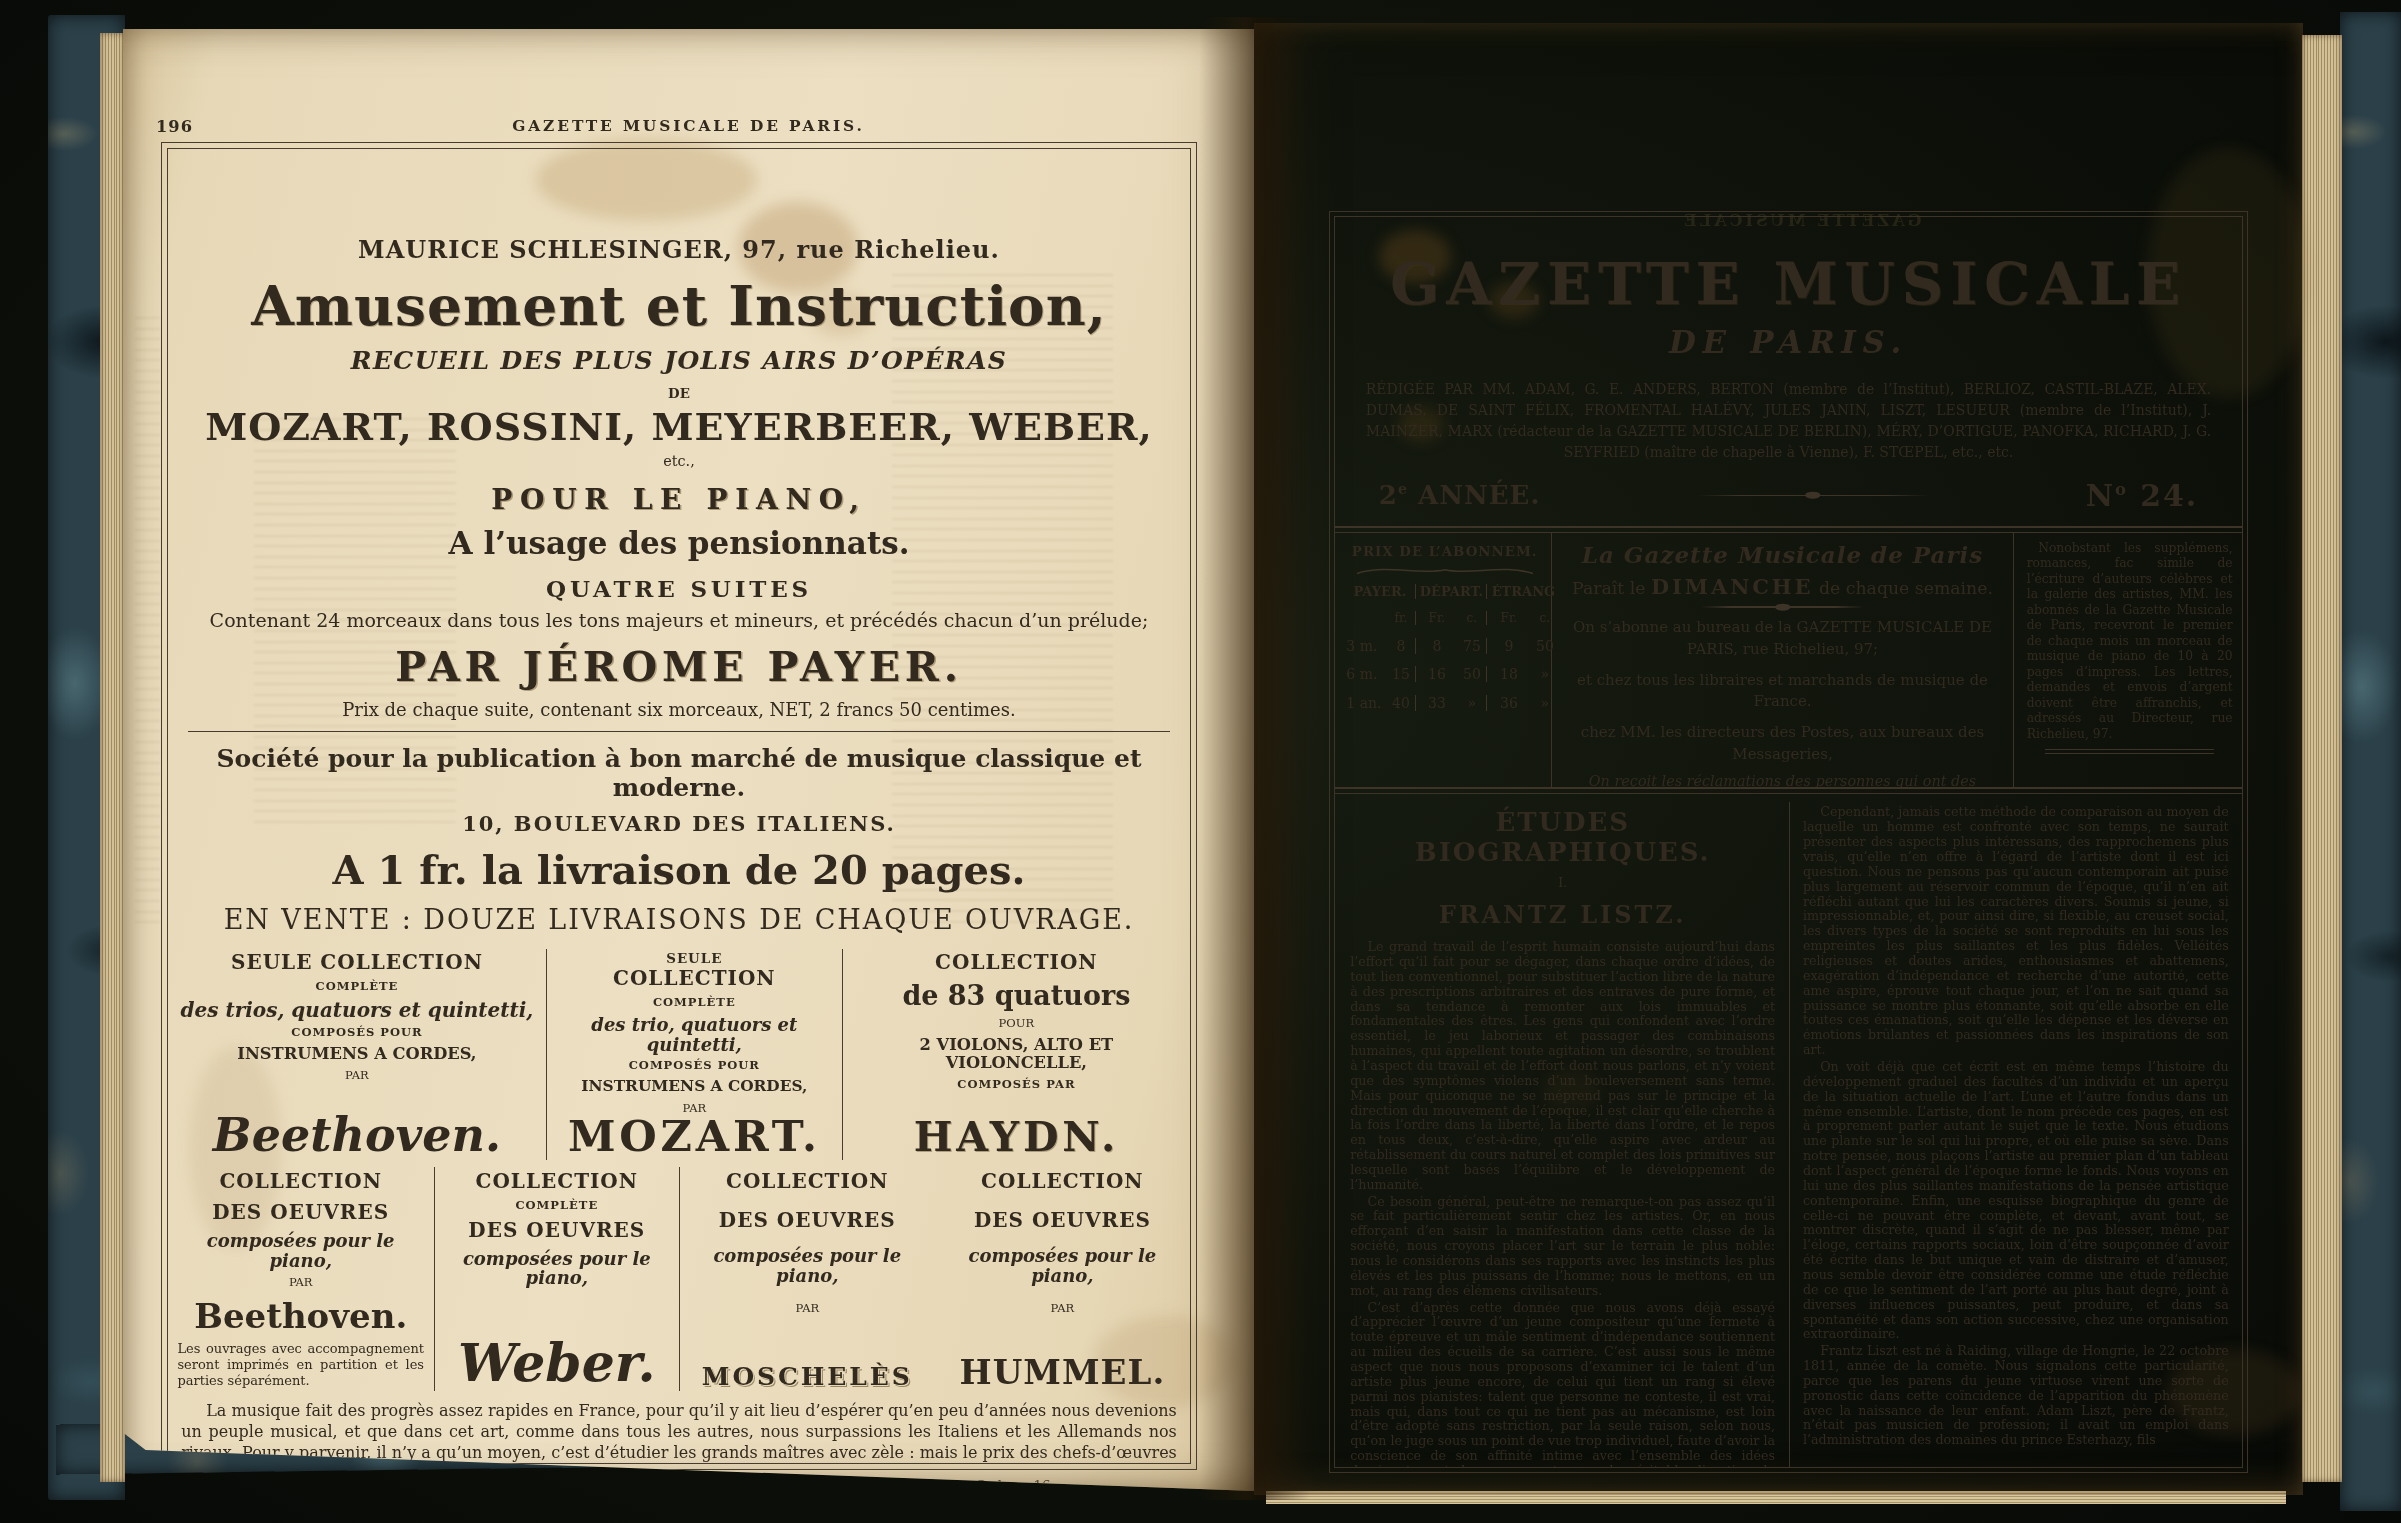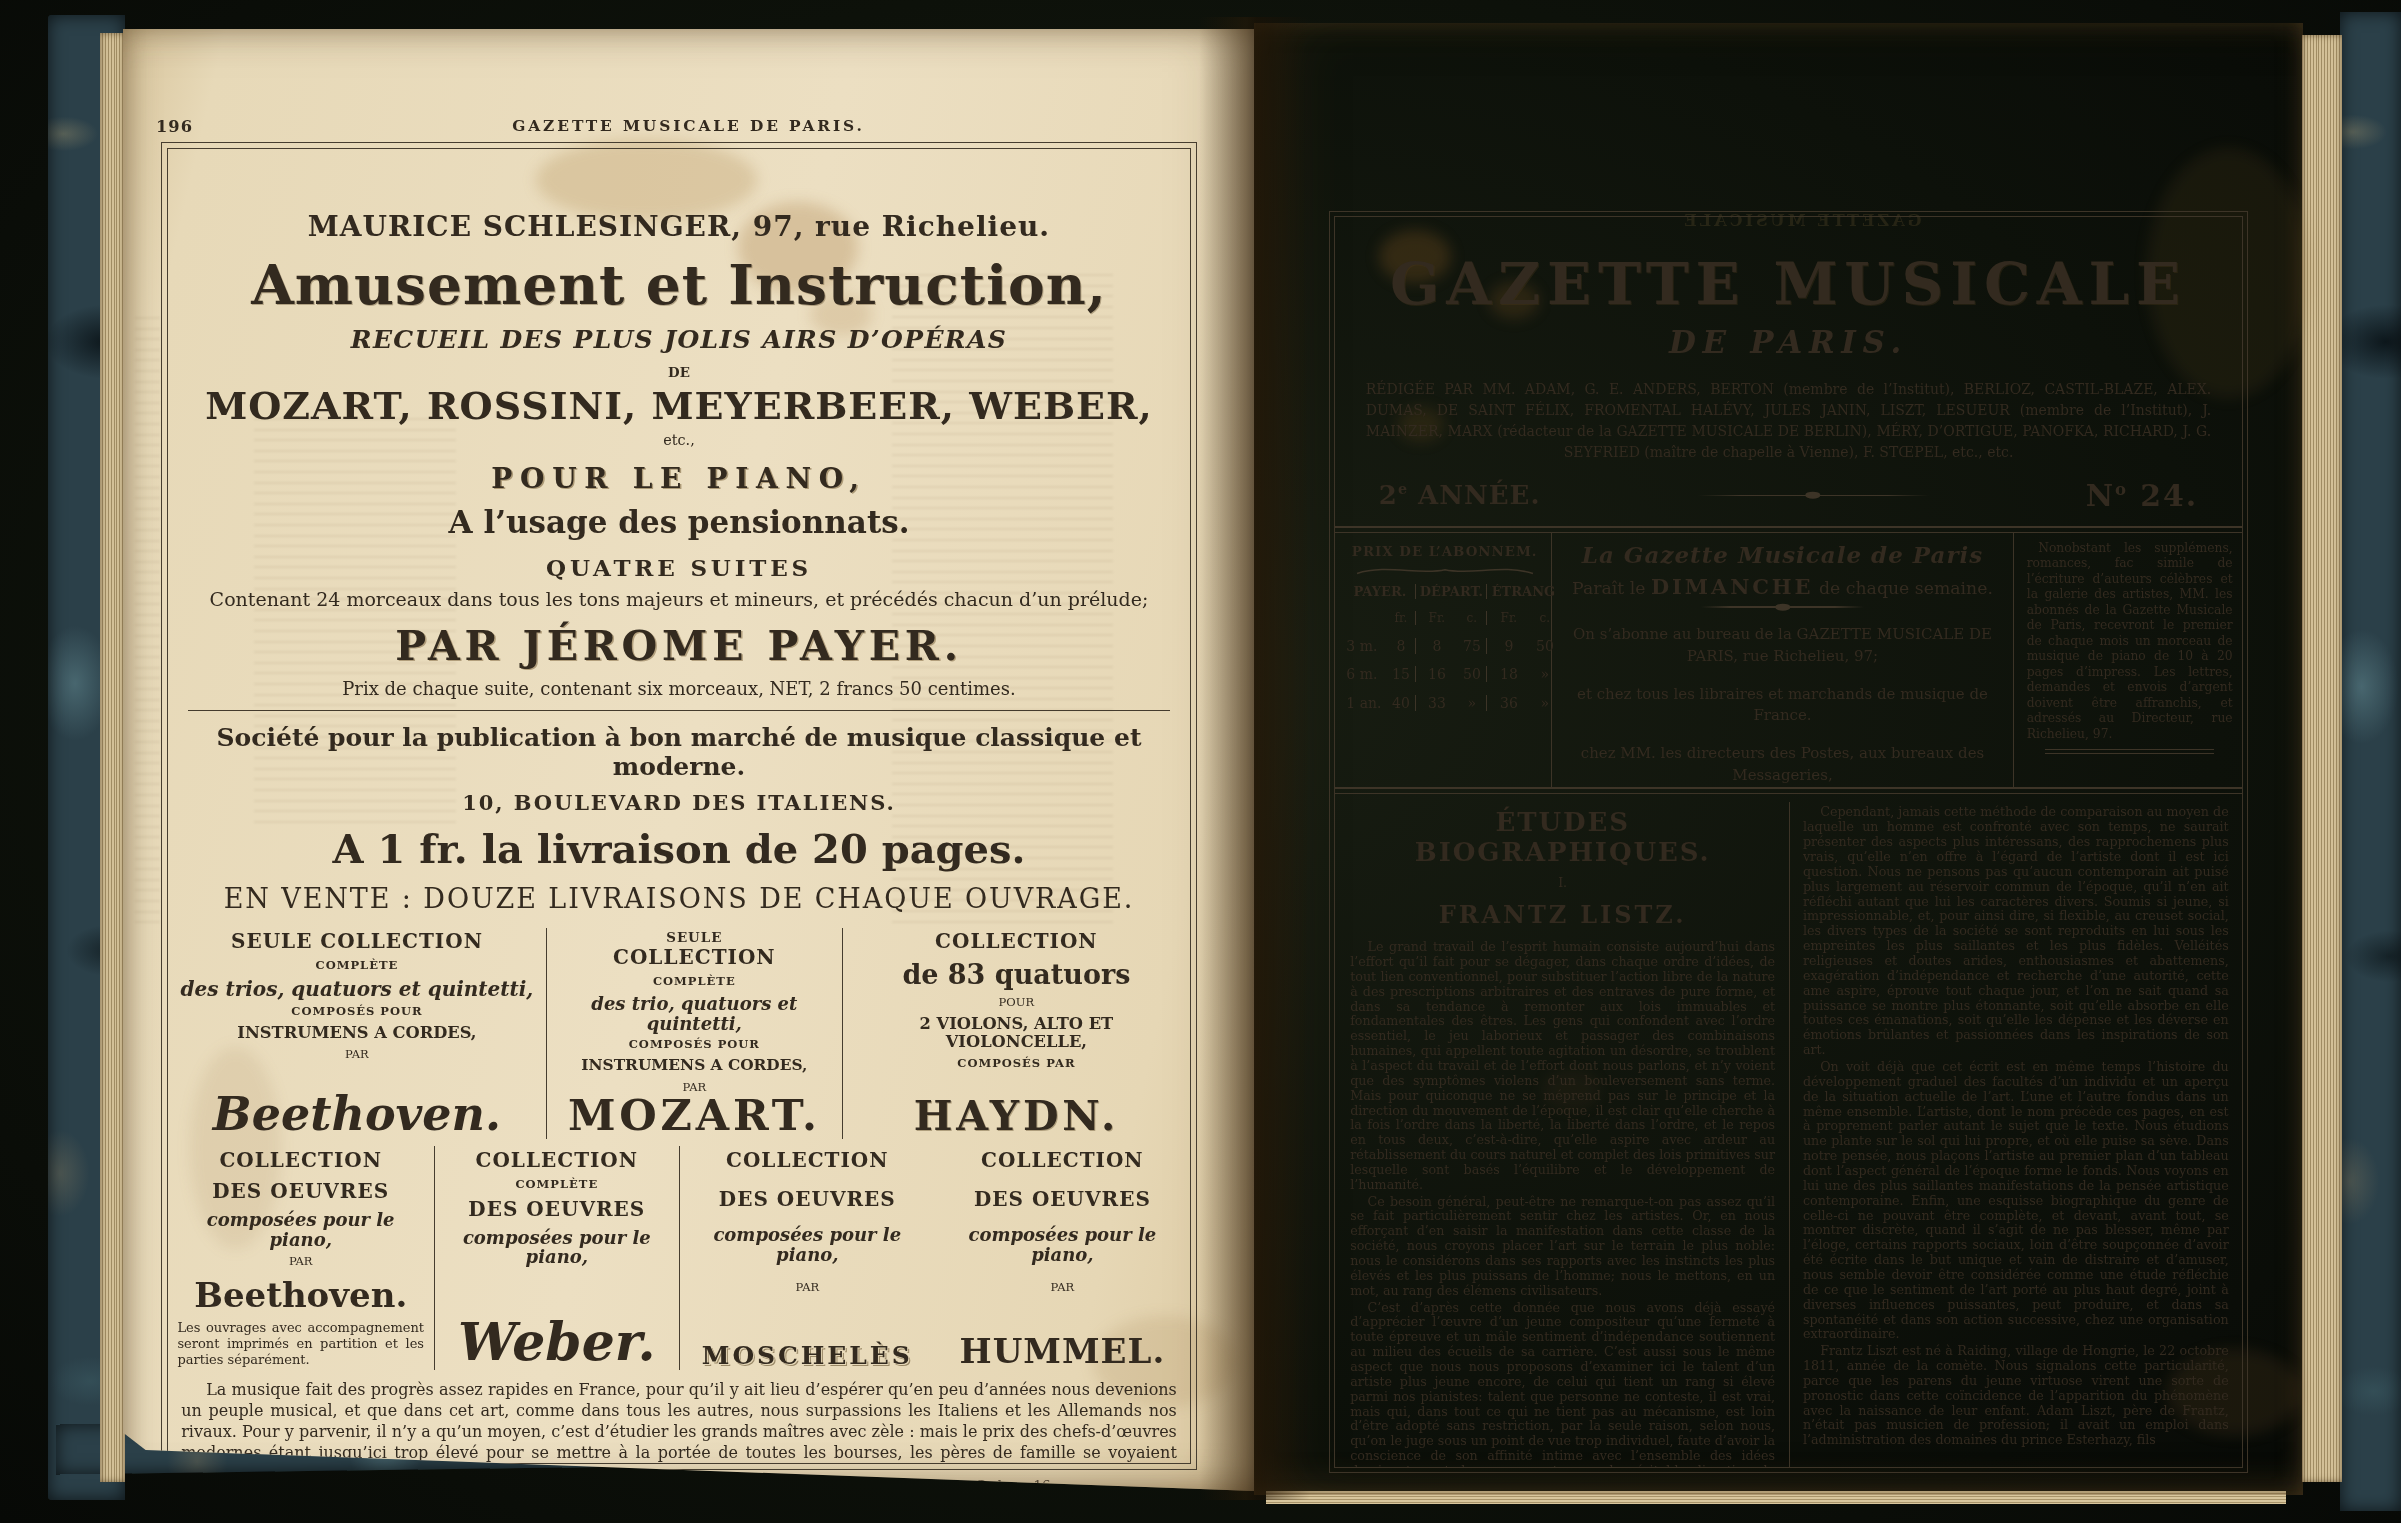--- a/index.html
+++ b/index.html
@@ -60,21 +60,21 @@
   .rule{border-top:1.9px solid #443b2d;}
   .double-rule{border-top:2.4px solid #3d3427;border-bottom:1px solid #3d3427;height:3.8px;}
   .swell{position:relative;height:1.9px;background:linear-gradient(90deg,transparent 0,#3d3427 18%,#3d3427 82%,transparent 100%);}
   .swell::after{content:"";position:absolute;left:50%;top:50%;width:15.4px;height:6.7px;background:#3d3427;border-radius:50%;transform:translate(-50%,-50%);}
   
   .pg-num{position:absolute;left:33px;top:88px;font-size:16.3px;font-weight:bold;letter-spacing:1px;z-index:2;}
   .run-head{position:absolute;left:0;top:88px;width:100%;text-align:center;font-size:15.4px;font-weight:bold;letter-spacing:2.9px;z-index:2;}
   .ad-frame{position:absolute;left:38px;top:113px;width:1034px;height:1326px;border:1.9px solid #463d2f;z-index:2;}
   .ad-inner{position:absolute;left:4.8px;top:4.8px;right:4.8px;bottom:4.8px;border:1px solid #463d2f;overflow:hidden;text-align:center;}
   .ad-content{position:relative;z-index:2;}
-  .l-pub{margin-top:61px;font-size:28px;font-weight:bold;letter-spacing:1px;}
+  .l-pub{margin-top:86px;font-size:24px;font-weight:bold;letter-spacing:1px;}
   .l-title{margin-top:9.6px;font-size:55px;font-weight:bold;letter-spacing:1px;text-shadow:1px 1px 0 rgba(80,60,30,.35);}
   .l-sub{margin-top:7.7px;font-size:25px;font-weight:bold;font-style:italic;letter-spacing:1.4px;}
   .l-de{margin-top:9.6px;font-size:13.4px;font-weight:bold;}
   .l-comp{margin-top:3.8px;font-size:38px;font-weight:bold;letter-spacing:1px;}
   .l-etc{margin-top:3.8px;font-size:14.4px;}
   .l-piano{margin-top:13.4px;font-size:28px;font-weight:bold;letter-spacing:7.7px;text-shadow:1.4px 1.4px 0 rgba(110,85,45,.5);}
   .l-usage{margin-top:9.6px;font-size:31px;font-weight:bold;}
   .l-suites{margin-top:13.4px;font-size:23px;font-weight:bold;letter-spacing:3.8px;}
   .l-cont{margin-top:7.7px;font-size:19px;}
   .l-payer{margin-top:11.5px;font-size:41px;font-weight:bold;letter-spacing:4.8px;text-shadow:1.4px 1.4px 0 rgba(110,85,45,.45);}
@@ -129,21 +129,21 @@
   .price-grid .u{font-size:12px;text-align:center;}
   .price-grid .v{text-align:center;}
   .price-grid .lab{text-align:left;padding-left:1.9px;}
   .price-grid .bl{border-left:1px solid #3d3427;}
   .sp12{grid-column:1/3}.sp34{grid-column:3/5}.sp56{grid-column:5/7}
   .sub-c2{padding:7.7px 15.4px 0;text-align:center;}
   .gz-gaz-title{font-size:23px;font-weight:bold;font-style:italic;letter-spacing:1px;}
   .gz-parait{margin-top:5.8px;font-size:17.3px;}
   .gz-parait .dim{font-size:21px;font-weight:bold;letter-spacing:2.9px;}
   .small-swell{width:163px;margin:7.7px auto 0;}
-  .gz-line{margin-top:16px;font-size:15px;line-height:1.45;}
+  .gz-line{margin-top:9px;font-size:15px;line-height:1.45;}
   .gz-line:first-of-type{margin-top:9.6px;}
   .gz-reclam{margin-top:6.7px;font-size:14.4px;font-style:italic;line-height:1.35;}
   .sub-c3{padding:7.7px 9.6px 0 12.5px;border-left:1px solid #3d3427;font-size:12.3px;line-height:1.26;text-align:justify;}
   .sub-c3 p{margin:0;text-indent:11.5px;}
   .mini-dr{width:82%;margin:6.7px auto 0;border-top:1.9px solid #3d3427;border-bottom:1px solid #3d3427;height:2.9px;}
   .article{display:grid;grid-template-columns:1fr 1fr;margin-top:7.7px;padding:0 7.7px;flex:1;overflow:hidden;}
   .art-left{padding:3.8px 13.4px 0 7.7px;}
   .art-right{padding:3.8px 5.8px 0 13.4px;border-left:1px solid #3d3427;}
   .art-head{text-align:center;font-size:26px;font-weight:bold;letter-spacing:1.9px;margin-top:1.9px;}
   .art-roman{text-align:center;font-size:12.5px;margin-top:7.7px;}

